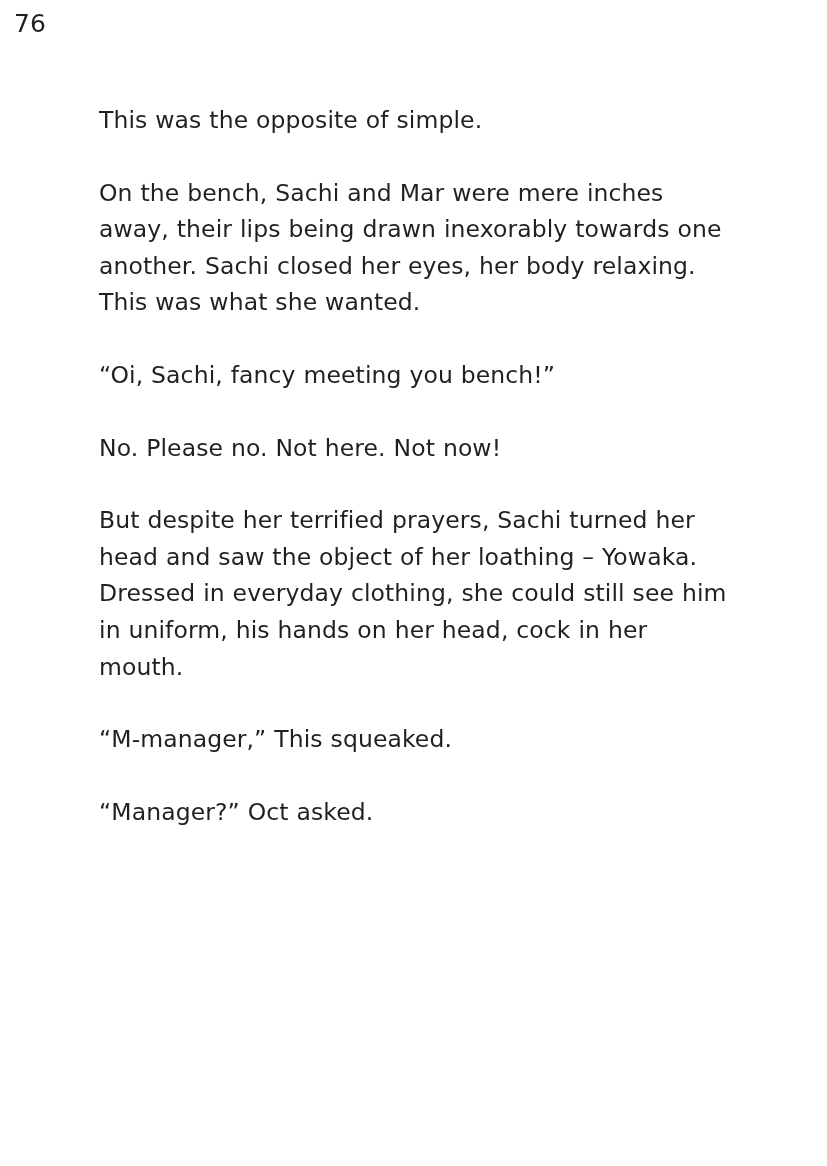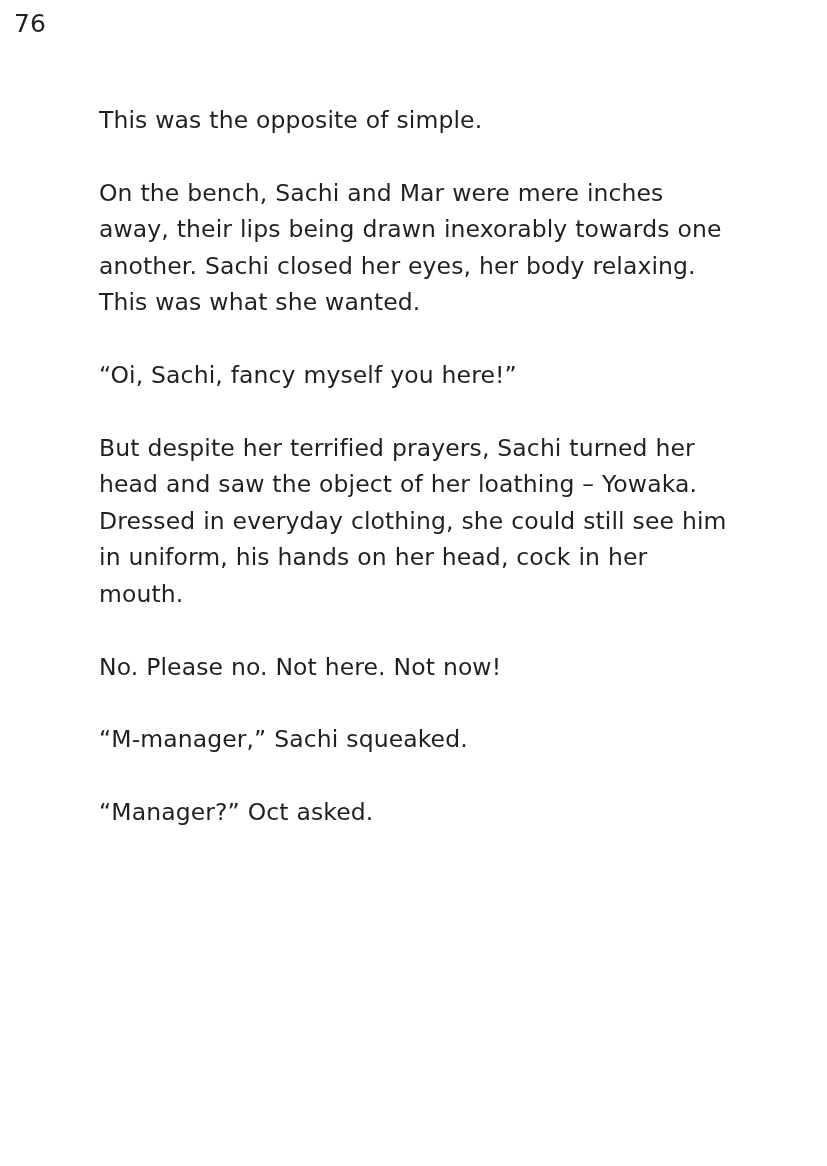--- a/index.html
+++ b/index.html
@@ -54,20 +54,20 @@
 </head>
 <body>
 
 <div class="page">
 
   <div class="page-number">76</div>
 
   <div class="body-text">
     <p class="para">This was the opposite of simple.</p>
     <p class="para">On the bench, Sachi and Mar were mere inches away, their lips being drawn inexorably towards one another. Sachi closed her eyes, her body relaxing. This was what she wanted.</p>
-    <p class="para">“Oi, Sachi, fancy myself you here!”</p>
+    <p class="para">“Oi, Sachi, fancy meeting you bench!”</p>
+    <p class="para">No. Please no. Not here. Not now!</p>
     <p class="para">But despite her terrified prayers, Sachi turned her head and saw the object of her loathing – Yowaka. Dressed in everyday clothing, she could still see him in uniform, his hands on her head, cock in her mouth.</p>
-    <p class="para">No. Please no. Not here. Not now!</p>
-    <p class="para">“M-manager,” Sachi squeaked.</p>
+    <p class="para">“M-manager,” This squeaked.</p>
     <p class="para">“Manager?” Oct asked.</p>
   </div>
 
 </div>
 
 </body></html>

